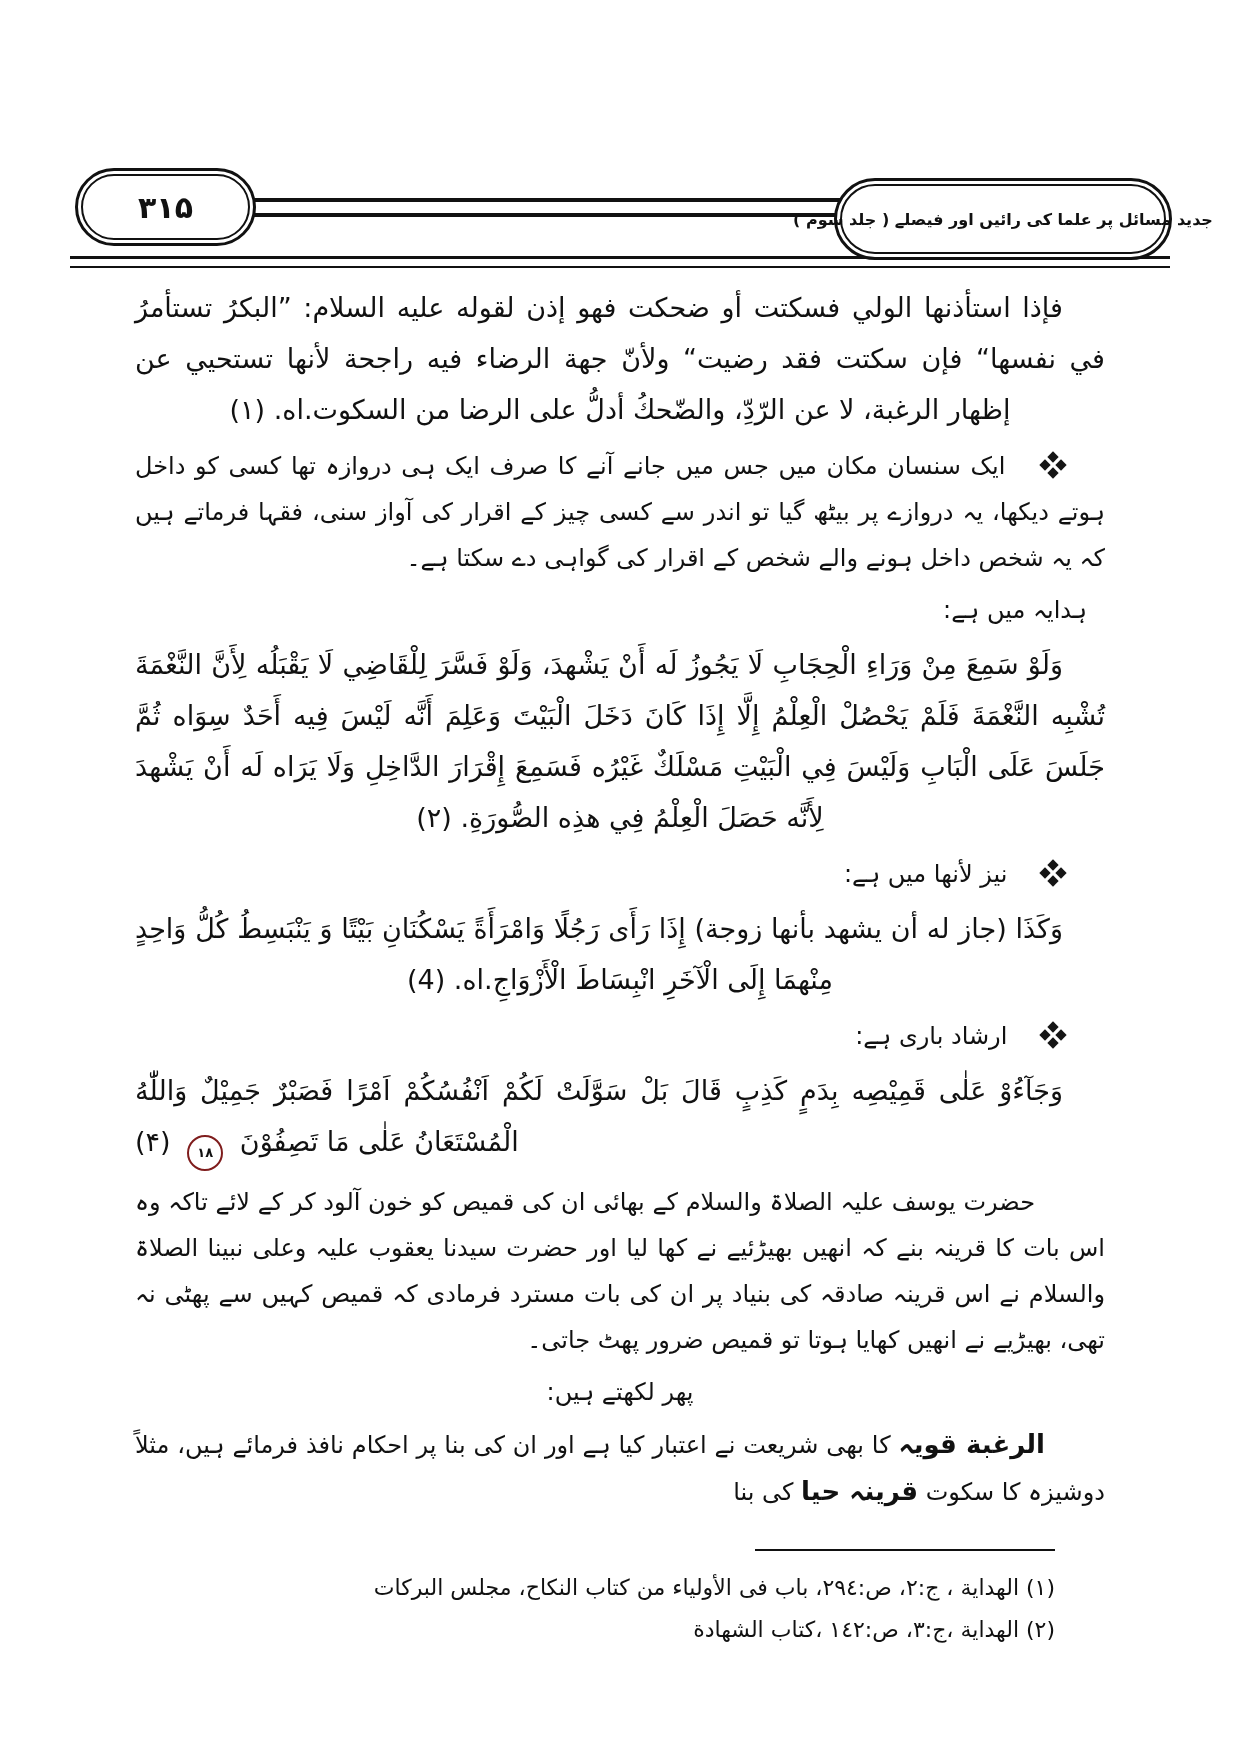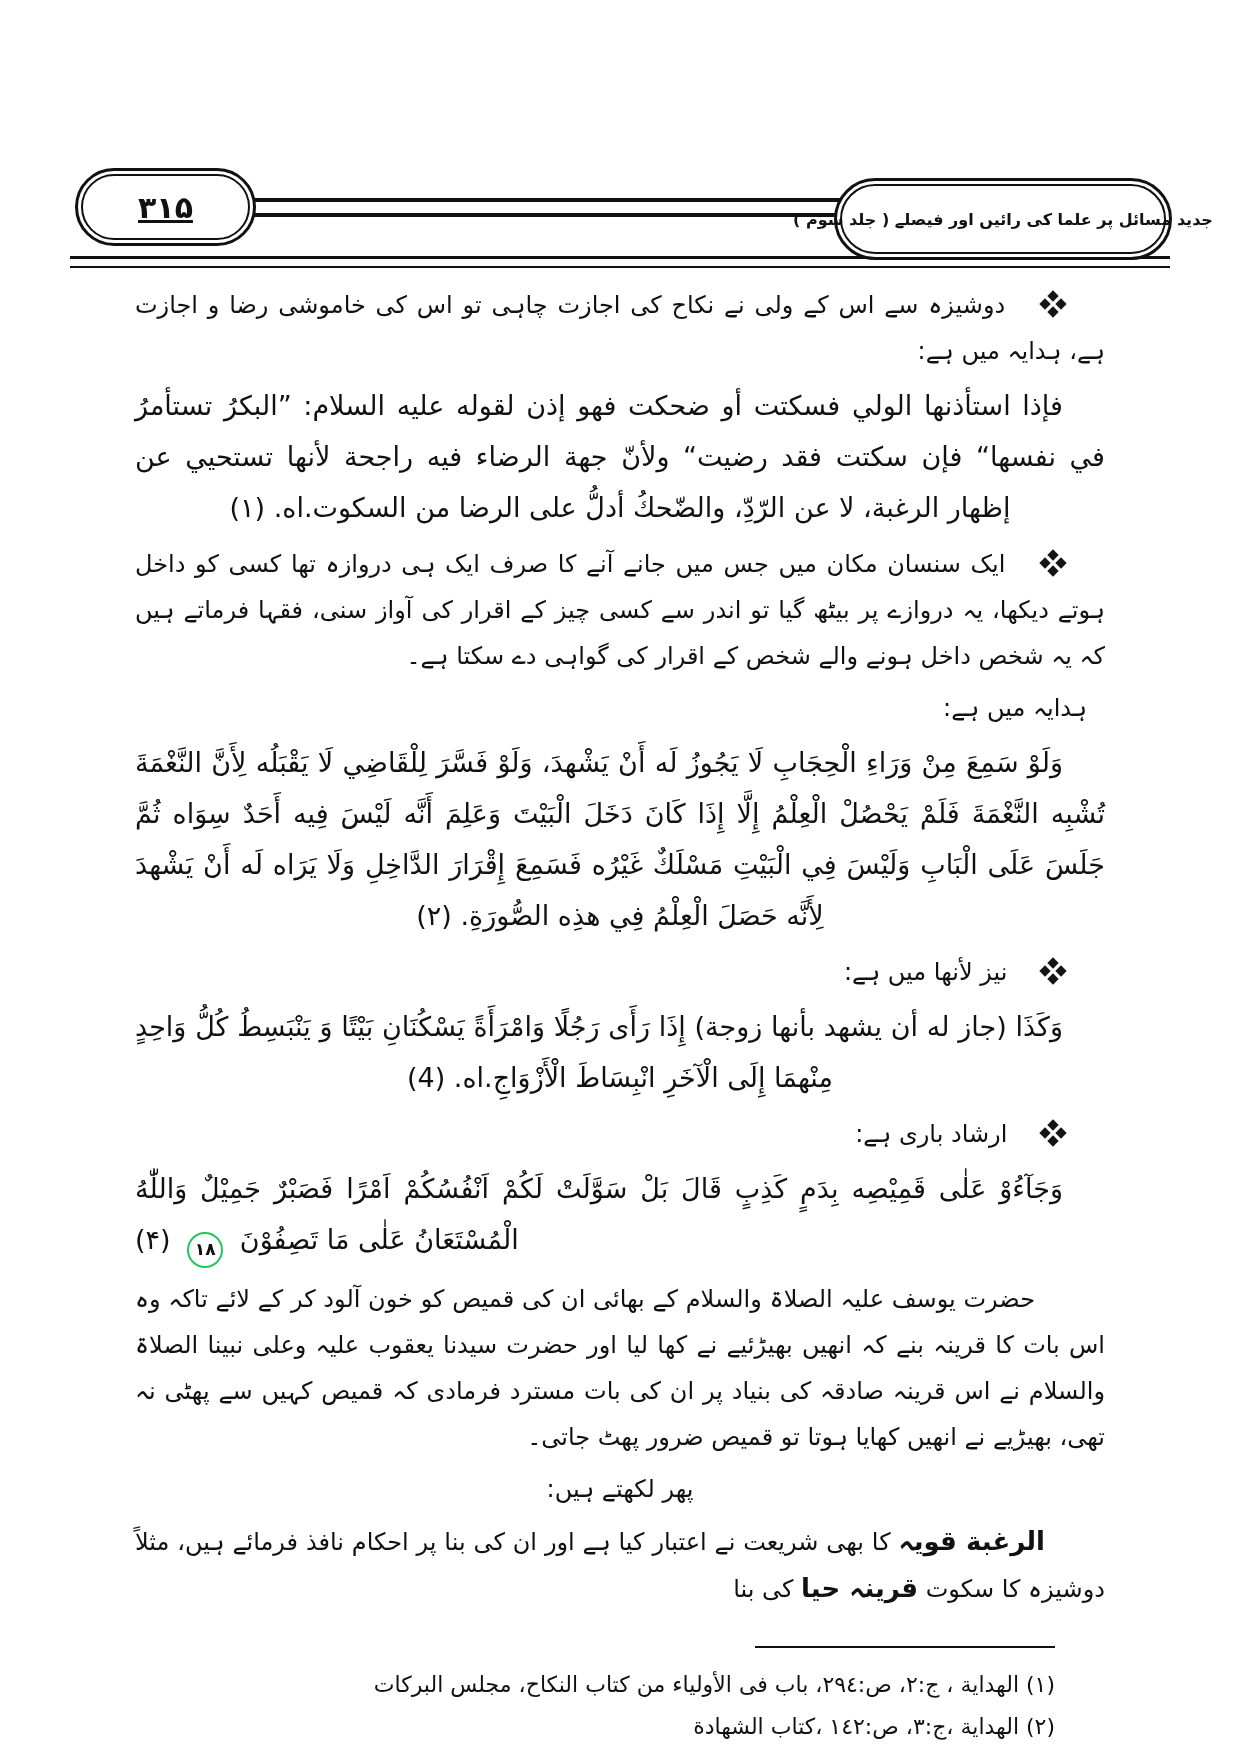--- a/index.html
+++ b/index.html
@@ -20,21 +20,21 @@
     border-radius: 45px;
     display: flex; align-items: center; justify-content: center;
     background: #fff;
     z-index: 2;
   }
   .pill::after {
     content: ""; position: absolute; inset: 3px;
     border: 2px solid #111; border-radius: 40px;
     pointer-events: none;
   }
-  .page-pill { left: 75px; top: 168px; width: 175px; height: 72px; text-decoration: underline; }
+  .page-pill { left: 75px; top: 168px; width: 175px; height: 72px; }
   .page-pill .pill-text { font-size: 30px; font-weight: bold; letter-spacing: 2px; }
   .title-pill { right: 68px; top: 170px; width: 332px; height: 76px; margin-top: 8px; }
   .title-pill .pill-text {
     font-size: 16px; font-weight: bold; white-space: nowrap;
     padding: 0 14px; direction: rtl;
   }
   .connector {
     position: absolute; top: 198px; left: 245px; right: 395px; height: 11px;
     border-top: 4px solid #111; border-bottom: 4px solid #111; z-index: 1;
   }
@@ -79,22 +79,22 @@
   }
   .dc i:nth-child(1) { top: 0;    left: 8px; }
   .dc i:nth-child(2) { top: 8px;  left: 0; }
   .dc i:nth-child(3) { top: 8px;  left: 16px; }
   .dc i:nth-child(4) { top: 16px; left: 8px; }
 
   
   .ayah {
     display: inline-flex; align-items: center; justify-content: center;
     width: 32px; height: 32px;
-    border: 2px solid #22c55e; border-radius: 50%;
-    font-size: 17px; font-weight: bold;
+    border: 2px solid #7f1d1d; border-radius: 50%;
+    font-size: 13px; font-weight: bold;
     vertical-align: -6px; margin: 0 8px;
     text-indent: 0;
   }
 
   
   .footnotes { margin: 34px 50px 0 0; }
   .fn-sep {
     width: 300px; height: 0;
     border-top: 2px solid #111;
     margin-bottom: 16px;
@@ -115,24 +115,20 @@
     </div>
     <div class="connector"></div>
     <div class="pill title-pill">
       <span class="pill-text">جدید مسائل پر علما کی رائیں اور فیصلے ( جلد سوم )</span>
     </div>
     <div class="top-rule"></div>
   </header>
 
   <main class="content">
 
-    <p class="urdu bullet">
-      <span class="dc"><i></i><i></i><i></i><i></i></span>
-      <span>دوشیزہ سے اس کے ولی نے نکاح کی اجازت چاہی تو اس کی خاموشی رضا و اجازت ہے، ہدایہ میں ہے:</span>
-    </p>
 
     <p class="arabic">فإذا استأذنها الولي فسكتت أو ضحكت فهو إذن لقوله عليه السلام: ”البكرُ تستأمرُ في نفسها“ فإن سكتت فقد رضيت“ ولأنّ جهة الرضاء فيه راجحة لأنها تستحيي عن إظهار الرغبة، لا عن الرّدِّ، والضّحكُ أدلُّ على الرضا من السكوت.اه. (١)</p>
 
     <p class="urdu bullet">
       <span class="dc"><i></i><i></i><i></i><i></i></span>
       <span>ایک سنسان مکان میں جس میں جانے آنے کا صرف ایک ہی دروازہ تھا کسی کو داخل ہوتے دیکھا، یہ دروازے پر بیٹھ گیا تو اندر سے کسی چیز کے اقرار کی آواز سنی، فقہا فرماتے ہیں کہ یہ شخص داخل ہونے والے شخص کے اقرار کی گواہی دے سکتا ہے۔</span>
     </p>
 
     <p class="urdu intro-right">ہدایہ میں ہے:</p>
 

